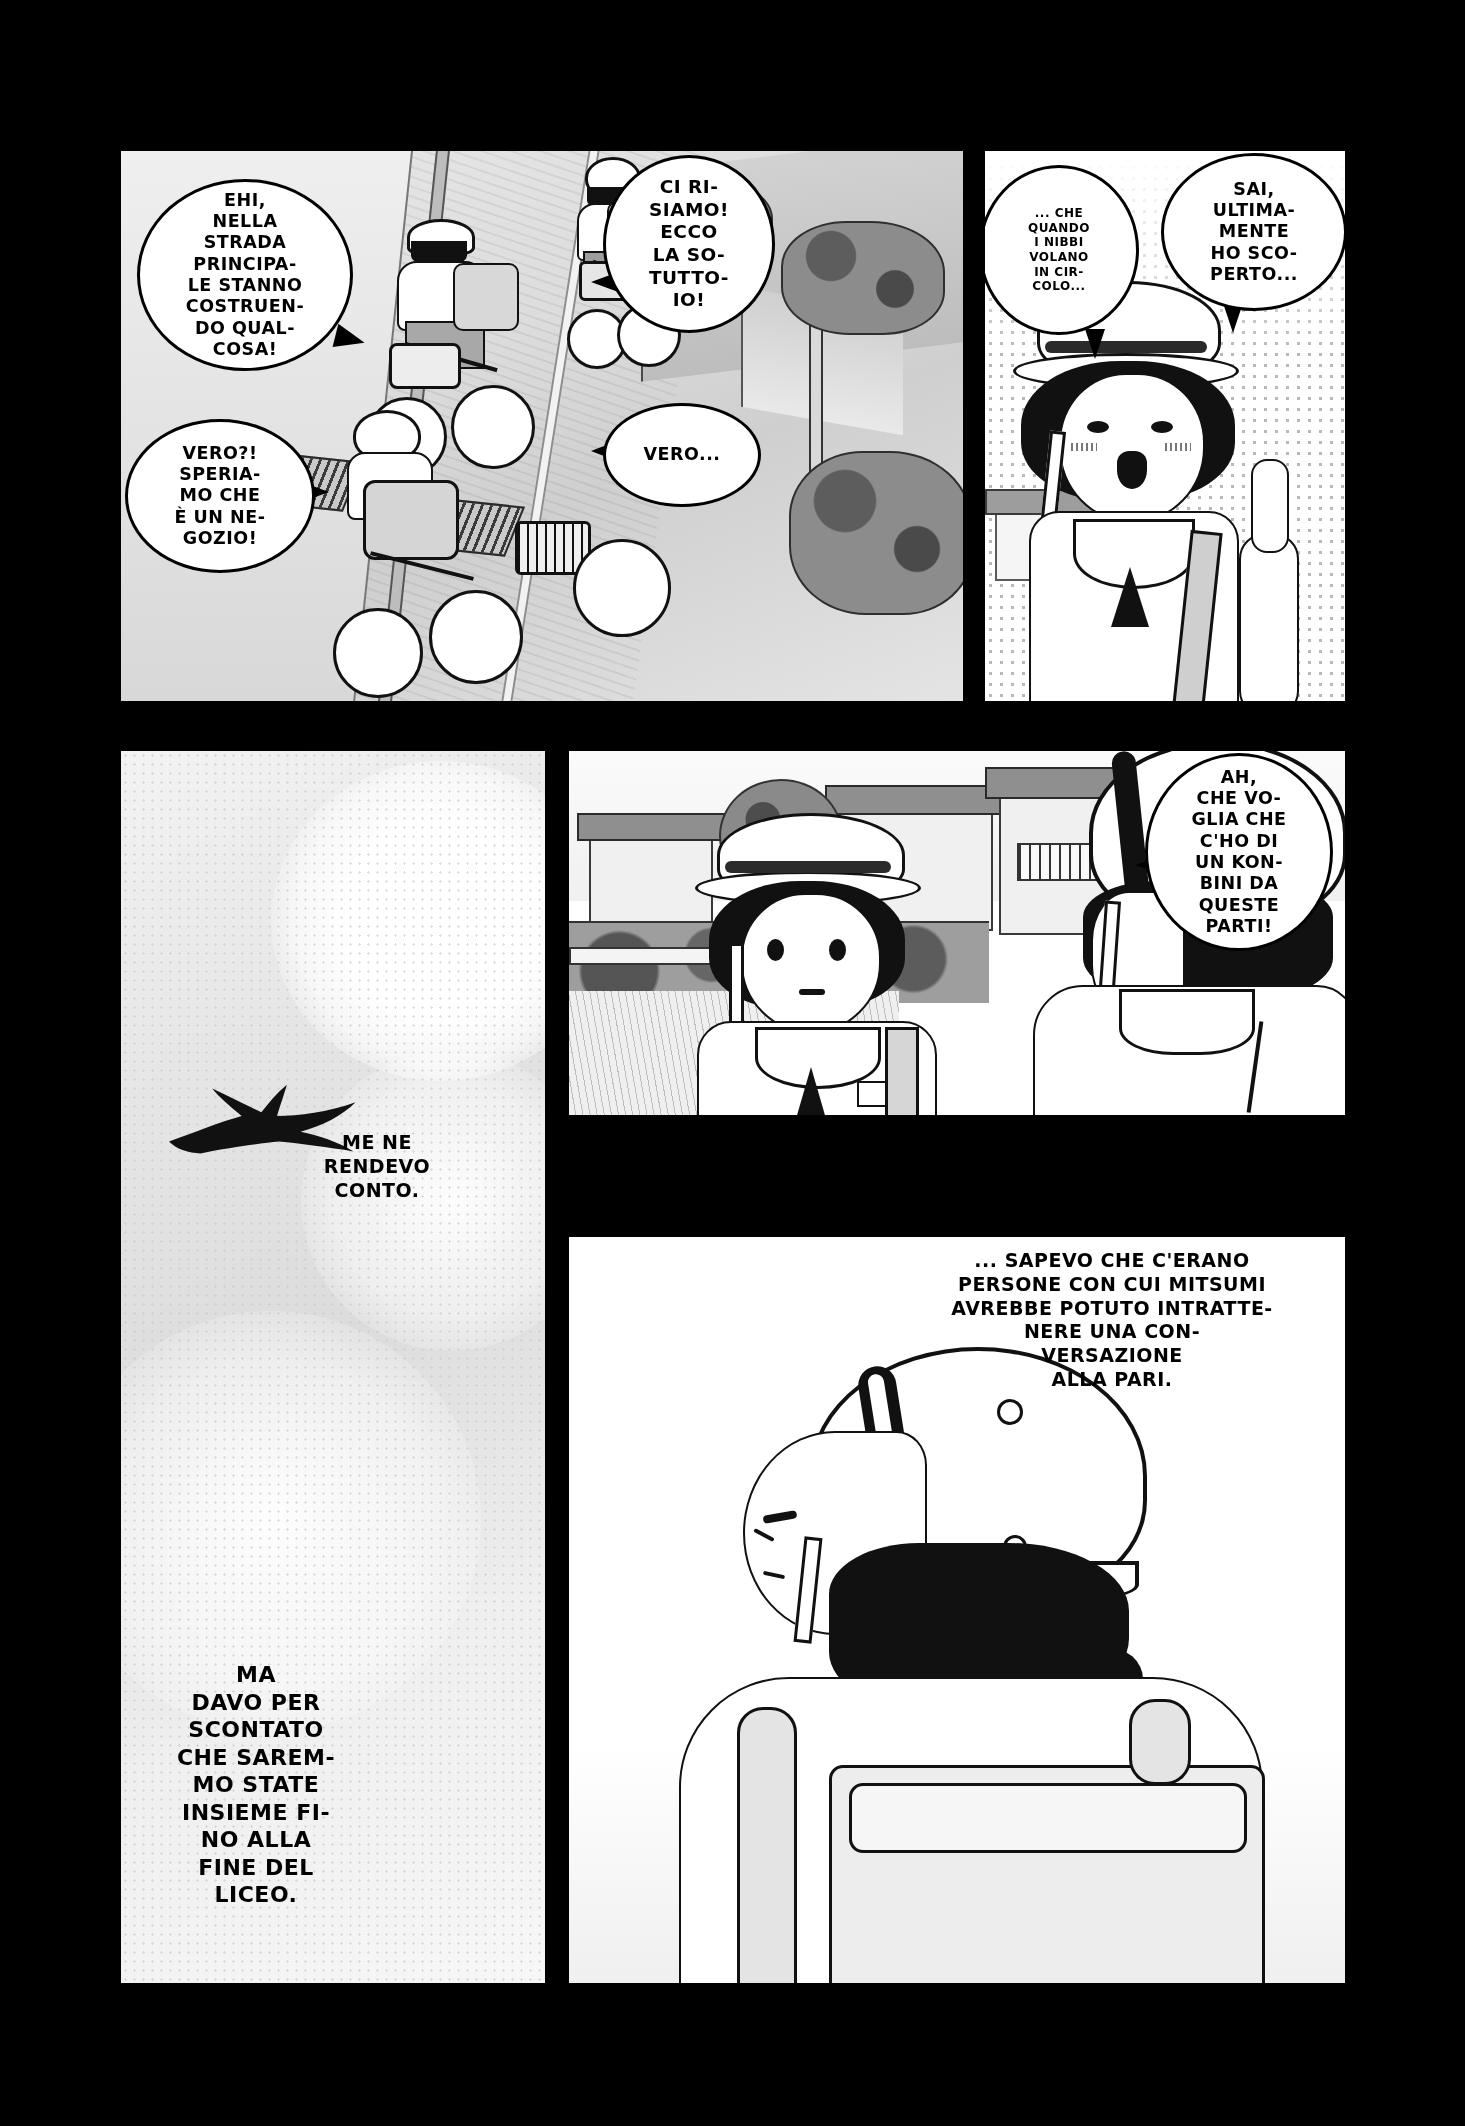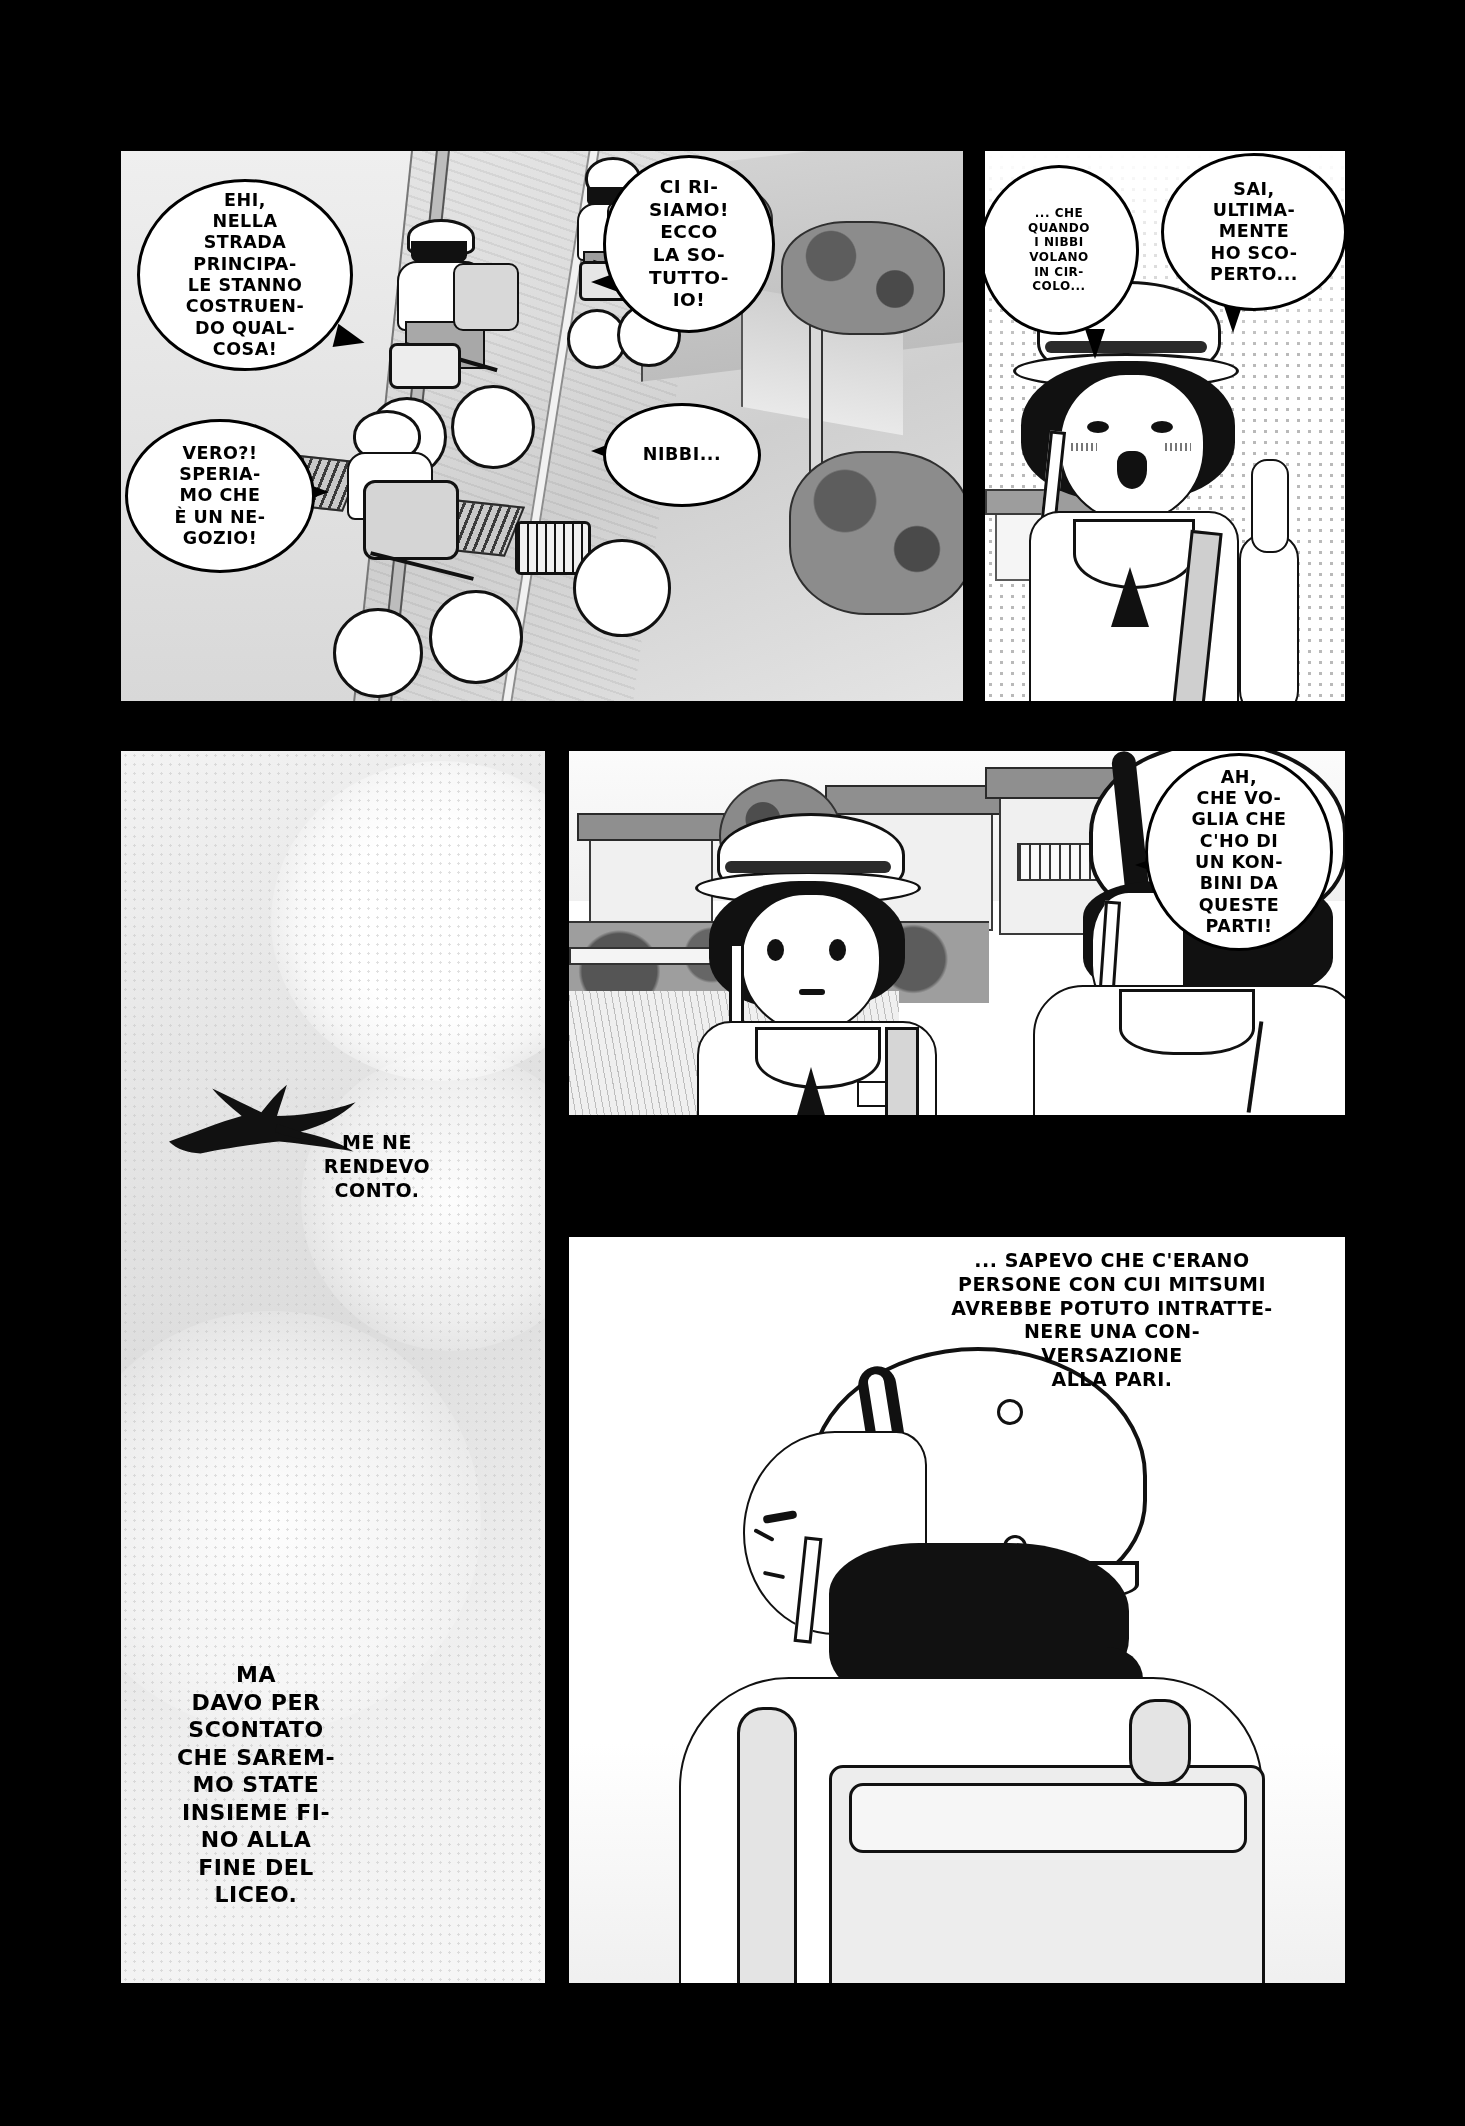--- a/index.html
+++ b/index.html
@@ -299,21 +299,21 @@
       <div class="txt" style="font-size:18.5px;">CI RI-
 SIAMO!
 ECCO
 LA SO-
 TUTTO-
 IO!</div>
     </div>
     <div class="tail" style="left:470px;top:120px;border-right:30px solid #000;border-top:11px solid transparent;border-bottom:11px solid transparent;"></div>
 
     <div class="bubble" style="left:482px; top:252px; width:158px; height:104px;">
-      <div class="txt" style="font-size:17.5px;">NIBBI...</div>
+      <div class="txt" style="font-size:17.5px;">VERO...</div>
     </div>
     <div class="tail" style="left:470px;top:290px;border-right:26px solid #000;border-top:10px solid transparent;border-bottom:10px solid transparent;"></div>
   </div>
 
   <div class="panel" style="left:982px; top:148px; width:366px; height:556px;">
     <div class="art">
       <div class="halftone"></div>
       <div style="position:absolute;left:0;top:0;right:0;height:200px;background:linear-gradient(180deg,#fff 0%, rgba(255,255,255,0.4) 70%, rgba(255,255,255,0) 100%);"></div>
 
       <div style="position:absolute;left:10px;bottom:120px;width:110px;height:70px;background:#f5f5f5;border:2px solid #5a5a5a;"></div>

